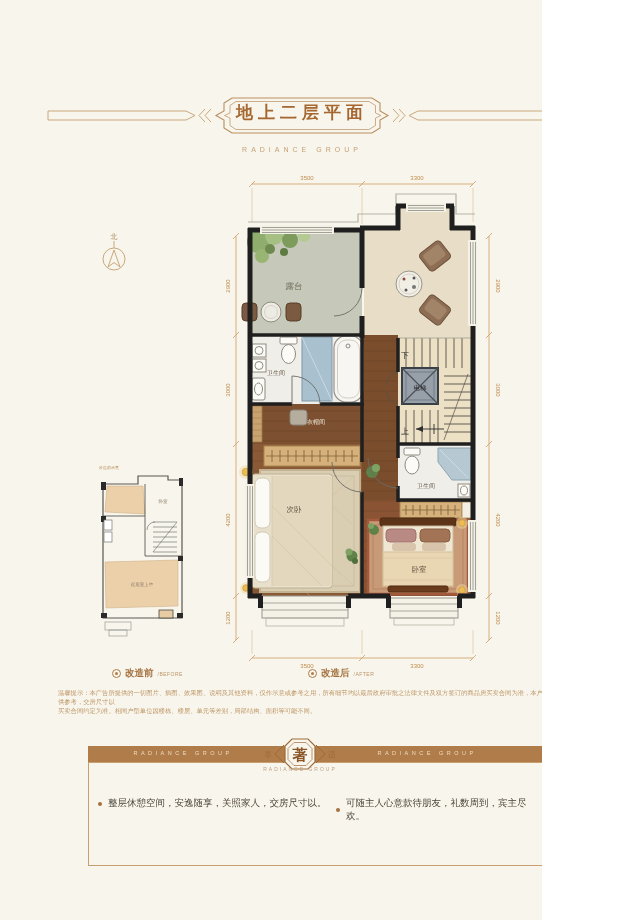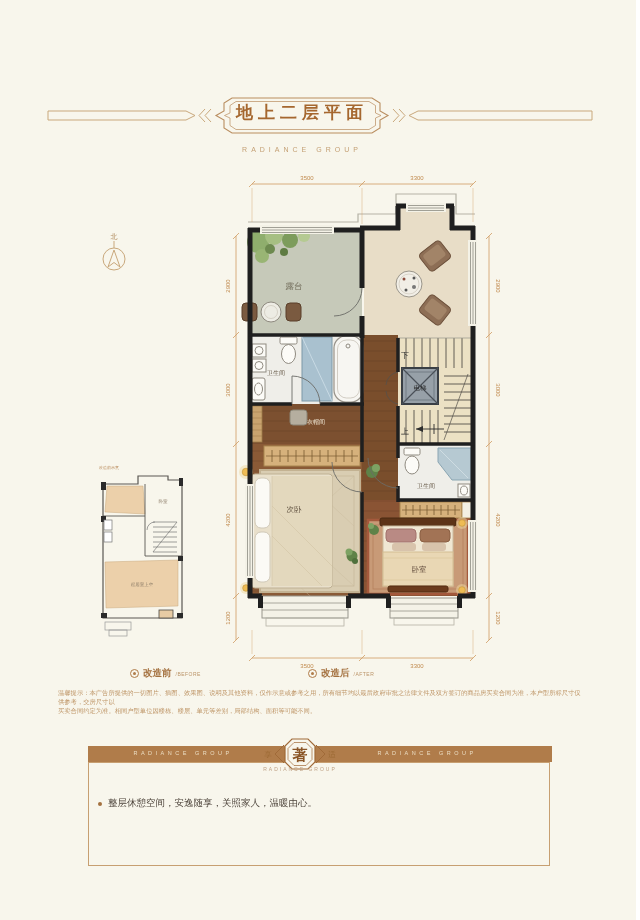--- a/index.html
+++ b/index.html
@@ -1,17 +1,17 @@
 <!DOCTYPE html>
 <html><head>
 <meta charset="utf-8">
 <style>
   html,body{margin:0;padding:0;}
-  .page{position:relative;width:616px;height:920px;background:#f8f6ec;overflow:hidden;
-        font-family:"Liberation Sans",sans-serif;padding-left:20px;}
+  .page{position:relative;width:542px;height:920px;background:#f8f6ec;overflow:hidden;
+        font-family:"Liberation Sans",sans-serif;}
   .abs{position:absolute;}
   .title-text{left:216px;top:101px;width:172px;text-align:center;font-family:"Liberation Serif",serif;
               font-weight:bold;font-size:17px;letter-spacing:5px;color:#a5672f;}
   .subtitle{left:210px;top:146px;width:184px;text-align:center;font-size:7px;letter-spacing:4px;color:#c4a075;}
   .legend-item{display:flex;align-items:center;gap:4px;color:#a4713f;}
   .ring{width:7px;height:7px;border:1.5px solid #b07c4a;border-radius:50%;display:flex;align-items:center;justify-content:center;}
   .ring i{width:3px;height:3px;background:#b07c4a;border-radius:50%;}
   .legend-cn{font-family:"Liberation Serif",serif;font-weight:bold;font-size:9.5px;}
   .legend-en{font-size:5px;color:#bb9468;letter-spacing:0.5px;}
   .disclaimer{left:58px;top:688px;width:527px;font-size:6.3px;line-height:9px;color:#bf9668;}
@@ -310,21 +310,21 @@
       <rect x="19" y="62" width="8" height="10"></rect>
         <rect x="19" y="74" width="8" height="10"></rect>
     </g>
     <rect x="74" y="152" width="14" height="8" fill="#e7cba4" stroke="#4a4742" stroke-width="0.8"></rect>
     <rect x="20" y="164" width="26" height="8" fill="none" stroke="#999" stroke-width="0.7"></rect>
     <rect x="24" y="172" width="18" height="6" fill="none" stroke="#999" stroke-width="0.7"></rect>
     <text x="78" y="45" text-anchor="middle" font-size="4.5" fill="#8a7a66">卧室</text>
     <text x="57" y="128" text-anchor="middle" font-size="4.5" fill="#8a7a66">起居室上空</text>
   </svg>
 
-  <div class="abs legend-item" style="left:130px;top:667px">
+  <div class="abs legend-item" style="left:112px;top:667px">
     <span class="ring">
         <i></i>
       </span>
     <span class="legend-cn">改造前</span>
     <span class="legend-en">/BEFORE</span>
   </div>
   <div class="abs legend-item" style="left:308px;top:667px">
     <span class="ring">
         <i></i>
       </span>
@@ -347,16 +347,20 @@
     <text x="8" y="29" text-anchor="middle" font-size="7.5" fill="#9c6a34" font-family="Liberation Serif,serif">享</text>
     <text x="72" y="29" text-anchor="middle" font-size="7.5" fill="#9c6a34" font-family="Liberation Serif,serif">适</text>
     <polygon points="32,11 48,11 55,18 55,34 48,41 32,41 25,34 25,18" fill="#f8f6ec" stroke="#a06a38" stroke-width="1.2"></polygon>
     <polygon points="34,14.5 46,14.5 52,20.5 52,31.5 46,37.5 34,37.5 28,31.5 28,20.5" fill="none" stroke="#a06a38" stroke-width="0.7"></polygon>
     <text x="40" y="32" text-anchor="middle" font-size="15" font-weight="bold" fill="#8a5526" font-family="Liberation Serif,serif">著</text>
   </svg>
   <div class="abs banner-sub">RADIANCE GROUP</div>
 
   <div class="abs bullet-line" style="left:98px">
     <span class="dot"></span>
-    <span>整层休憩空间，安逸随享，关照家人，温暖由心。</span>
+    <span>整层休憩空间，安逸随享，关照家人，交房尺寸以。</span>
+  </div>
+  <div class="abs bullet-line" style="left:336px">
+    <span class="dot"></span>
+    <span>可随主人心意款待朋友，礼数周到，宾主尽欢。</span>
   </div>
 
 </div>
 
 </body></html>

